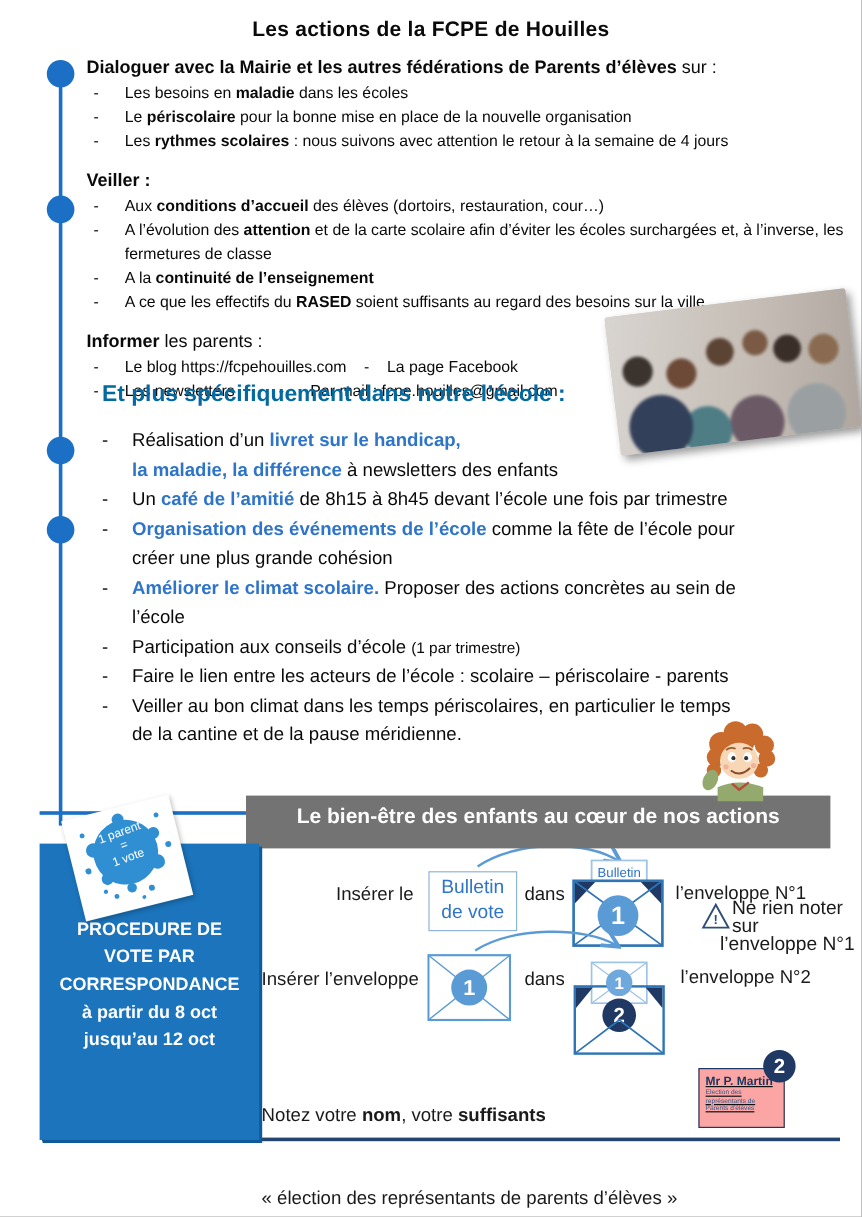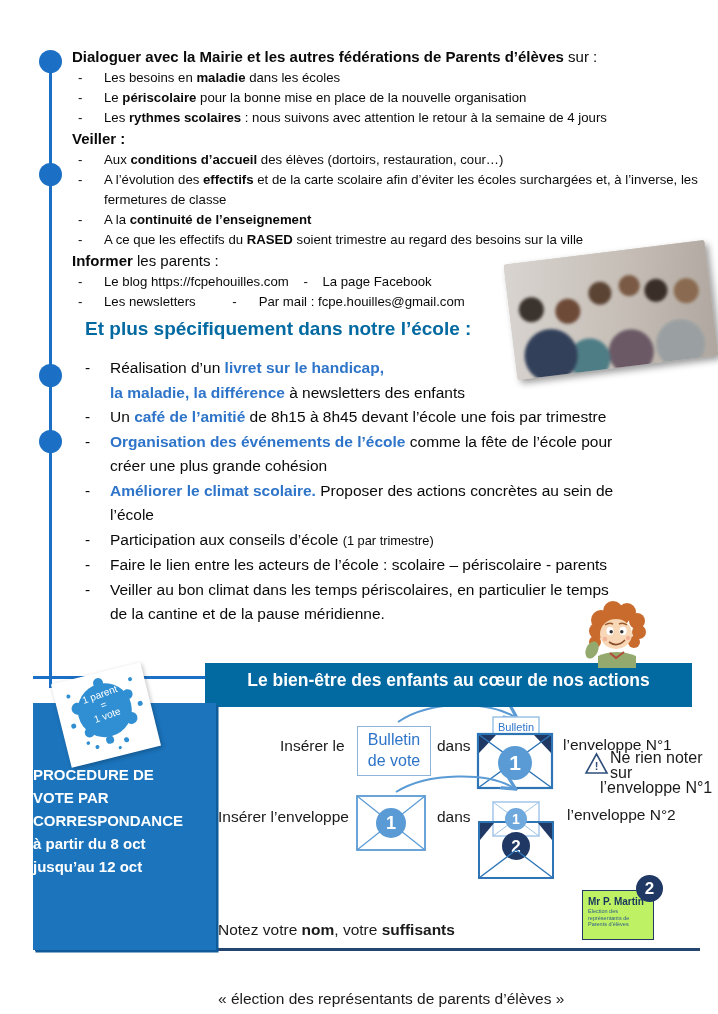--- a/index.html
+++ b/index.html
@@ -10,21 +10,21 @@
          font-size:17.5px;font-weight:bold;color:#0a0a0a;letter-spacing:.2px;}
   
   .vline{position:absolute;left:49px;top:58px;width:3px;height:630px;background:#1b6fc5;}
   .hconn{position:absolute;left:33px;top:676px;width:172px;height:2.5px;background:#1b6fc5;}
   .dot{position:absolute;width:23px;height:23px;border-radius:50%;background:#1b6fc5;left:39px;}
   .dot.d1{top:50px}.dot.d2{top:163px}.dot.d3{top:364px}.dot.d4{top:430px}
   
   .content-top{position:absolute;left:72px;top:46px;width:645px;}
   .sec-head{font-size:15px;font-weight:normal;line-height:22px;color:#0a0a0a;}
   .sec-head .b{font-weight:bold;}
-  .mt{margin-top:0;}
+  .mt{margin-top:12px;}
   .top-list{font-size:13.2px;line-height:20px;color:#0a0a0a;}
   .dli{display:flex;align-items:flex-start;}
   .top-list .dli{padding-left:6px;}
   .dash{flex:0 0 26px;}
   .li-text{white-space:pre-wrap;flex:1 1 auto;}
   .b{font-weight:bold;}
   .blu{color:#2e74c9;font-weight:bold;margin-top:28px;}
   .sm{font-size:12.8px;}
   
   .school-head{position:absolute;left:85px;top:318px;font-size:19px;font-weight:bold;color:#0369a1;}
@@ -42,56 +42,57 @@
       radial-gradient(circle at 152px 48px, #3a2e28 0 11px, transparent 12px),
       radial-gradient(circle at 182px 52px, #8a6a50 0 12px, transparent 13px),
       radial-gradient(circle at 40px 100px, #32405a 0 26px, transparent 27px),
       radial-gradient(circle at 78px 108px, #4e7d86 0 20px, transparent 21px),
       radial-gradient(circle at 120px 106px, #6b5a66 0 22px, transparent 23px),
       radial-gradient(circle at 170px 104px, #9aa0a2 0 24px, transparent 25px),
       linear-gradient(100deg,#d9d5d1 0%,#c4bcb4 60%,#aea69e 100%);}
   
   .boy{position:absolute;left:572px;top:596px;z-index:3;}
   
-  .banner{position:absolute;left:205px;top:663px;width:487px;height:44px;background:#0369a1;z-index:2;
+  .banner{position:absolute;left:205px;top:663px;width:487px;height:44px;background:#737373;z-index:2;
           color:#fff;font-size:17.5px;font-weight:bold;text-align:center;line-height:34px;}
   
   .vote-box{position:absolute;left:33px;top:703px;width:183px;height:247px;background:#1b74bc;
             box-shadow:2.5px 2.5px 0 #0f5a99;z-index:2;}
-  .vote-box .lines{margin-top:60px;color:#fff;font-weight:bold;
+  .vote-box .lines{margin-top:60px;text-align:center;color:#fff;font-weight:bold;
                    font-size:15px;line-height:23px;}
   
   .badge{position:absolute;left:60px;top:672px;width:92px;height:86px;background:#fff;z-index:4;
          transform:rotate(-14deg);box-shadow:1px 2px 4px rgba(0,0,0,.25);}
   .badge svg{position:absolute;left:0;top:0;}
   .badge .txt{position:absolute;left:0;top:16px;width:92px;text-align:center;color:#fff;
               font-size:10px;line-height:11px;transform:rotate(-6deg);}
   
   .lab{position:absolute;font-size:15.5px;color:#1a1a1a;}
   .ballot{position:absolute;left:357px;top:726px;width:72px;height:46px;border:1.5px solid #8fb4d9;
           color:#2e74c9;font-size:16px;line-height:21px;text-align:center;padding-top:2px;background:#fff;}
   .warn-text{position:absolute;left:610px;top:750px;font-size:16px;line-height:15px;color:#1a1a1a;}
   .warn-text div:last-child{margin-left:-10px;}
   .row3{position:absolute;left:218px;top:872px;width:370px;font-size:15.5px;line-height:23px;color:#1a1a1a;white-space:pre-wrap;}
   
-  .card{position:absolute;left:582px;top:890px;width:70px;height:48px;border:1.5px solid #1f3864;background:#bef264;z-index:2;}
+  .card{position:absolute;left:582px;top:890px;width:70px;height:48px;border:1.5px solid #1f3864;background:#fca5a5;z-index:2;text-decoration:underline;}
   .card .name{font-size:10px;color:#17365d;margin:5px 0 1px 5px;font-weight:bold;}
   .card .tiny{font-size:5.5px;line-height:6.5px;color:#305a8a;margin-left:5px;}
   .num-badge{position:absolute;left:636px;top:875px;width:27px;height:27px;border-radius:50%;
              background:#1f3864;color:#fff;font-size:17px;font-weight:bold;text-align:center;line-height:27px;z-index:3;}
   
   .bottom-rule{position:absolute;left:35px;top:948px;width:665px;height:3px;background:#24456f;}
   .tick{position:absolute;left:216px;top:934px;width:1.5px;height:14px;background:#5b9bd5;}
   svg text{font-family:"Liberation Sans","DejaVu Sans",sans-serif;}
 </style>
 </head>
 <body>
 
 <div class="page">
 
+  <div class="title">Les actions de la FCPE de Houilles</div>
 
   <div class="vline"></div>
   <div class="hconn"></div>
   <div class="dot d1"></div>
   <div class="dot d2"></div>
   <div class="dot d3"></div>
   <div class="dot d4"></div>
 
   <div class="content-top">
     <div class="sec-head"><span class="b">Dialoguer avec la Mairie et les autres fédérations de Parents d’élèves</span><span> sur :</span></div>
@@ -110,29 +111,29 @@
         </div>
       </div>
     <div class="sec-head mt"><span class="b">Veiller :</span></div>
     <div class="top-list">
         <div class="dli">
           <span class="dash">-</span>
           <span class="li-text"><span>Aux </span><span class="b">conditions d’accueil</span><span> des élèves (dortoirs, restauration, cour…)</span></span>
         </div>
         <div class="dli">
           <span class="dash">-</span>
-          <span class="li-text"><span>A l’évolution des </span><span class="b">effectifs</span><span> et de la carte scolaire afin d’éviter les écoles surchargées et, à l’inverse, les fermetures de classe</span></span>
+          <span class="li-text"><span>A l’évolution des </span><span class="b">attention</span><span> et de la carte scolaire afin d’éviter les écoles surchargées et, à l’inverse, les fermetures de classe</span></span>
         </div>
         <div class="dli">
           <span class="dash">-</span>
           <span class="li-text"><span>A la </span><span class="b">continuité de l’enseignement</span></span>
         </div>
         <div class="dli">
           <span class="dash">-</span>
-          <span class="li-text"><span>A ce que les effectifs du </span><span class="b">RASED</span><span> soient trimestre au regard des besoins sur la ville</span></span>
+          <span class="li-text"><span>A ce que les effectifs du </span><span class="b">RASED</span><span> soient suffisants au regard des besoins sur la ville</span></span>
         </div>
       </div>
     <div class="sec-head mt"><span class="b">Informer</span><span> les parents :</span></div>
     <div class="top-list">
         <div class="dli">
           <span class="dash">-</span>
           <span class="li-text"><span>Le blog https://fcpehouilles.com    -    La page Facebook</span></span>
         </div>
         <div class="dli">
           <span class="dash">-</span>

